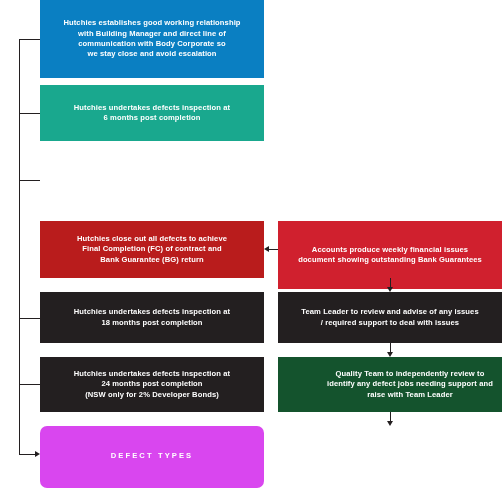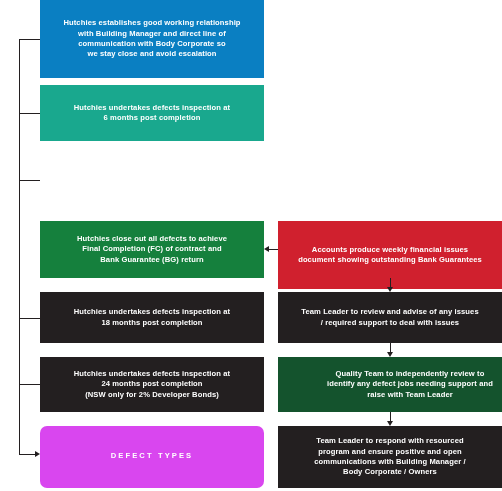--- a/index.html
+++ b/index.html
@@ -94,21 +94,21 @@
 communication with Body Corporate so
 we stay close and avoid escalation</span>
   </div>
 
   <div class="node" style="left:40px; top:85px; width:224px; height:56px; background:#19a88e;">
     <span class="txt">Hutchies undertakes defects inspection at
 6 months post completion</span>
   </div>
 
 
-  <div class="node" style="left:40px; top:221px; width:224px; height:57px; background:#15803d;">
+  <div class="node" style="left:40px; top:221px; width:224px; height:57px; background:#b91c1c;">
     <span class="txt">Hutchies close out all defects to achieve
 Final Completion (FC) of contract and
 Bank Guarantee (BG) return</span>
   </div>
 
   <div class="node" style="left:40px; top:292px; width:224px; height:51px; background:#231f20;">
     <span class="txt">Hutchies undertakes defects inspection at
 18 months post completion</span>
   </div>
 
@@ -133,26 +133,20 @@
     <span class="txt">Team Leader to review and advise of any issues
 / required support to deal with issues</span>
   </div>
 
   <div class="node" style="left:278px; top:357px; width:264px; height:55px; background:#14532d;">
     <span class="txt">Quality Team to independently review to
 identify any defect jobs needing support and
 raise with Team Leader</span>
   </div>
 
-  <div class="node" style="left:278px; top:426px; width:224px; height:62px; background:#231f20;">
-    <span class="txt">Team Leader to respond with resourced
-program and ensure positive and open
-communications with Building Manager /
-Body Corporate / Owners</span>
-  </div>
 
   <div class="hline" style="left:269px; top:249px; width:9px;"></div>
   <div class="arrow-left" style="left:264px; top:245.5px;"></div>
 
   <div class="vline" style="left:390px; top:278px; height:9px;"></div>
   <div class="arrow-down" style="left:386.5px; top:287px;"></div>
 
   <div class="vline" style="left:390px; top:343px; height:9px;"></div>
   <div class="arrow-down" style="left:386.5px; top:352px;"></div>
 

